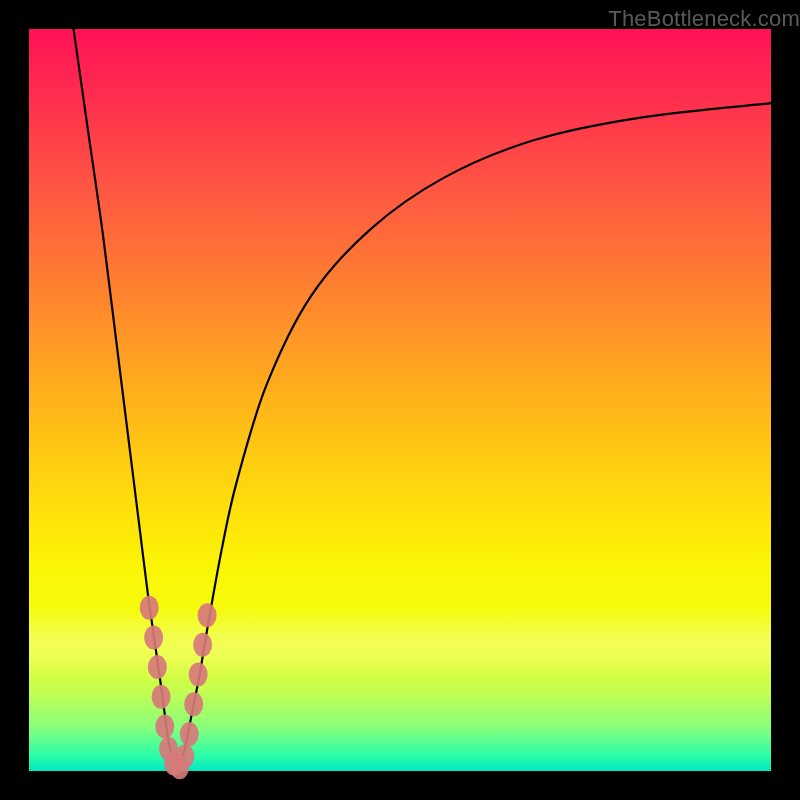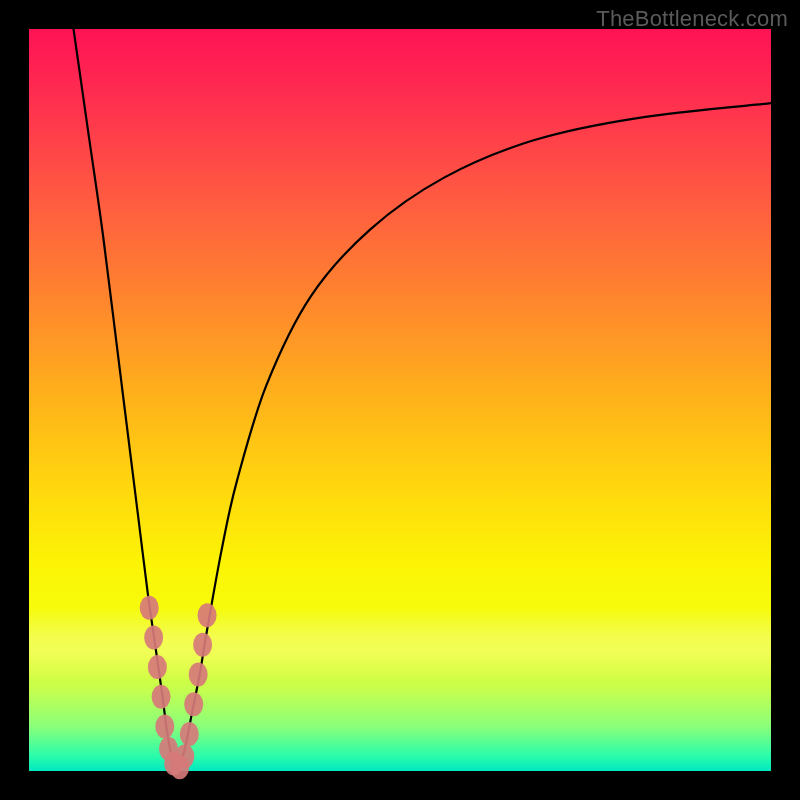--- a/index.html
+++ b/index.html
@@ -49,21 +49,21 @@
     background: linear-gradient(to bottom,
       rgba(255,255,150,0.0) 0%,
       rgba(255,255,170,0.35) 40%,
       rgba(255,255,170,0.35) 60%,
       rgba(255,255,150,0.0) 100%
     );
   }
   .watermark {
     position: absolute;
     top: 6px;
-    right: 12px;
+    right: 0;
     color: #5a5a5a;
     font-size: 22px;
     font-weight: 400;
     letter-spacing: 0.2px;
     user-select: none;
   }
   svg.curves {
     position: absolute;
     left: 0;
     top: 0;

